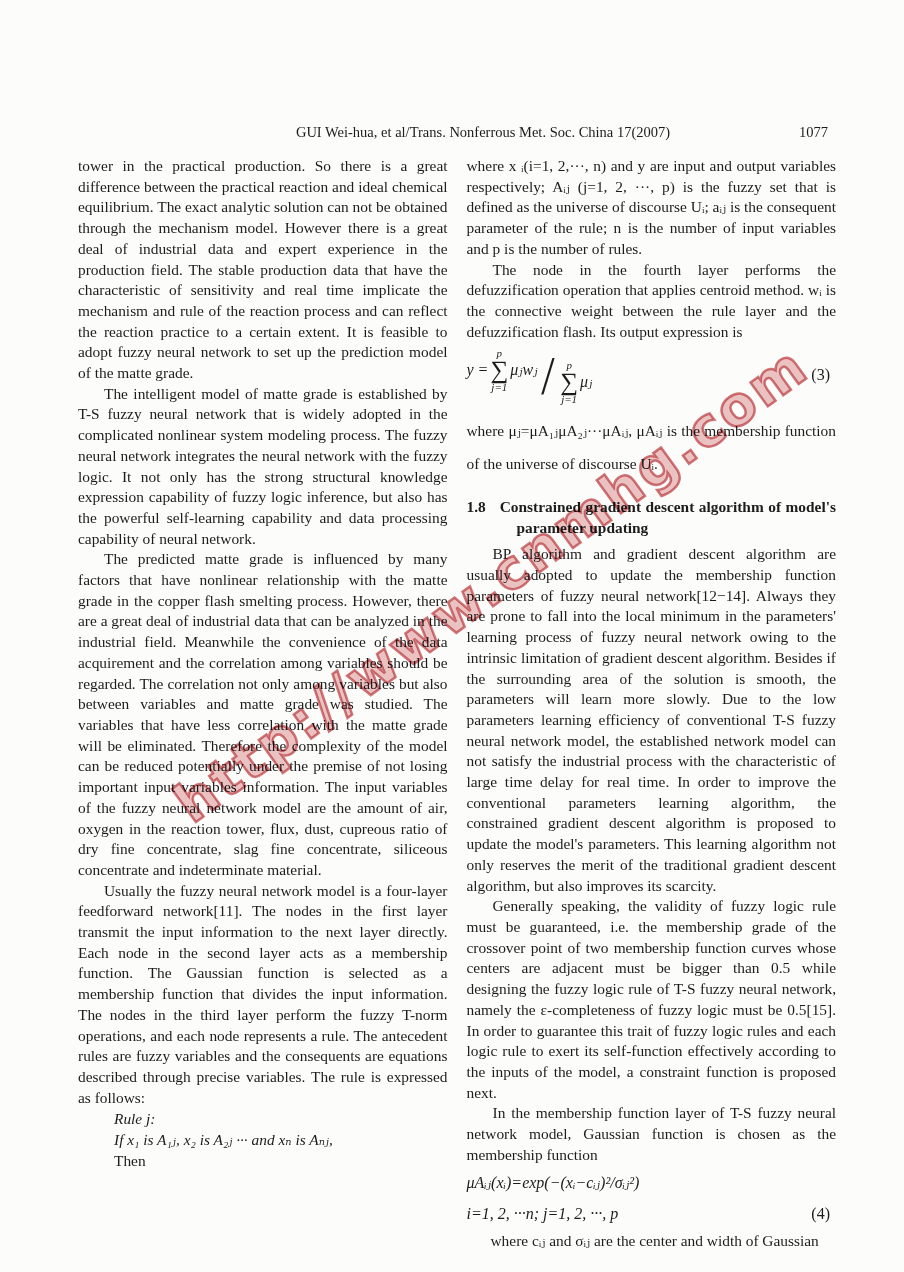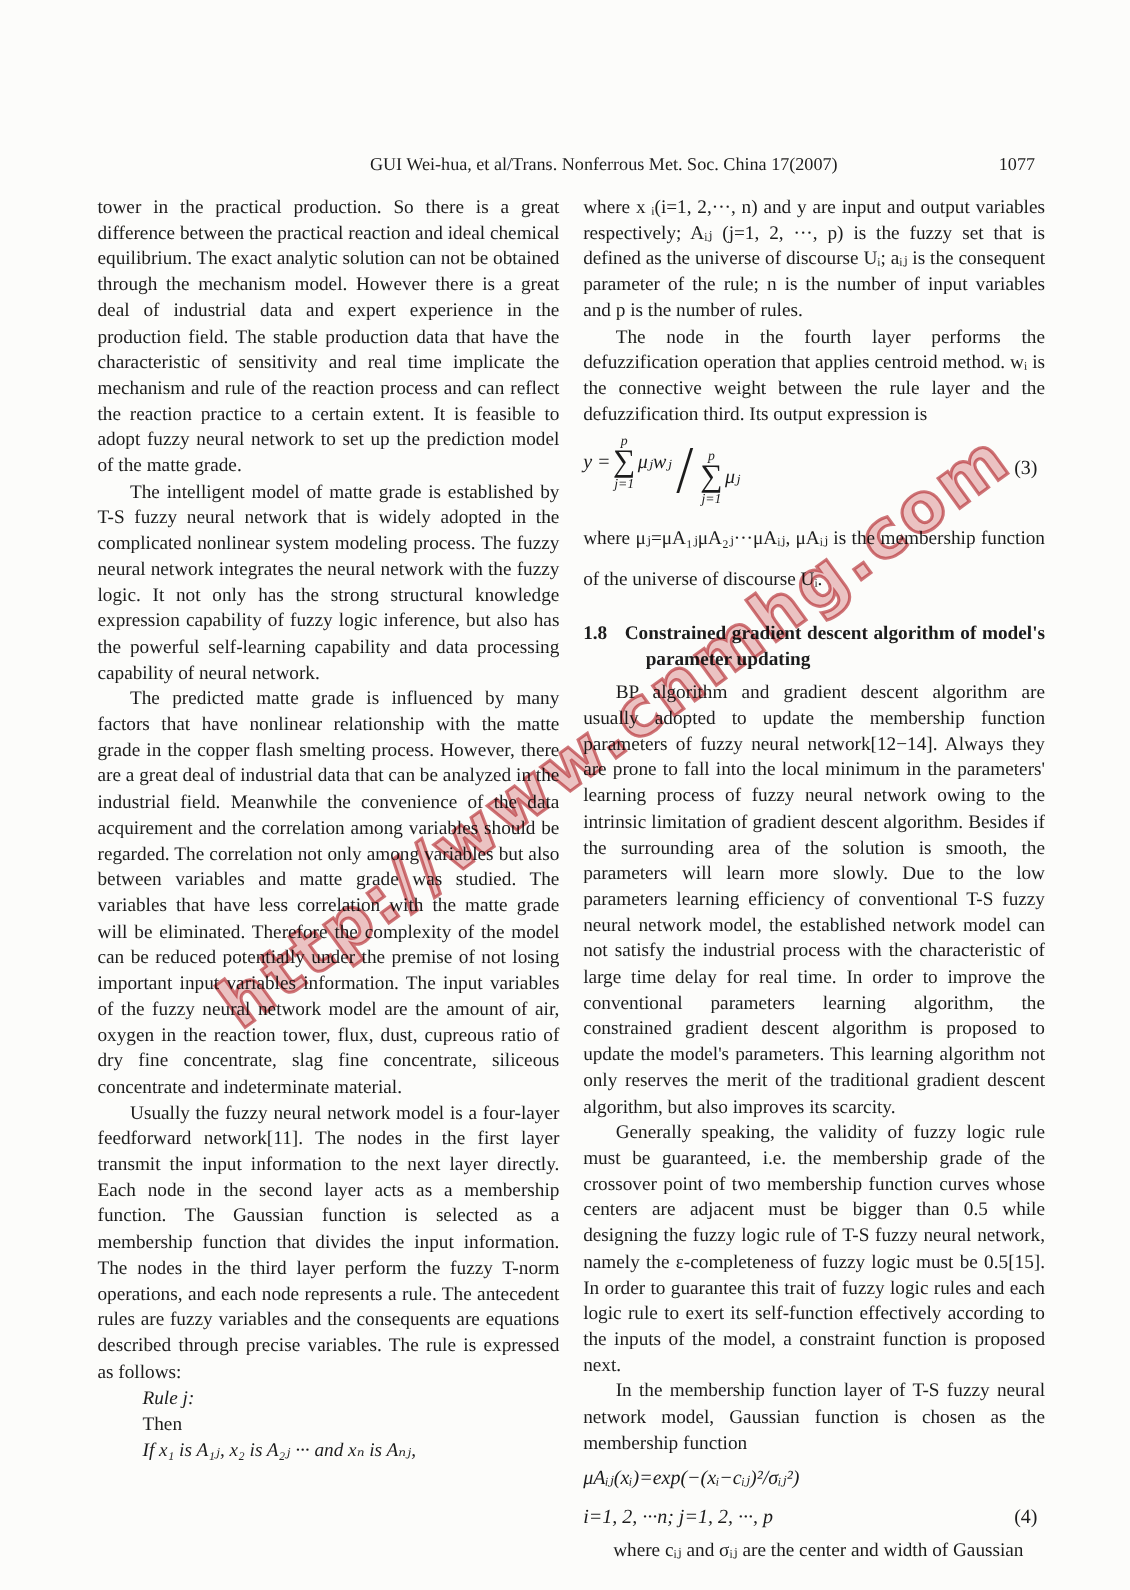--- a/index.html
+++ b/index.html
@@ -75,28 +75,28 @@
 
   <div class="columns">
 
     <div class="col">
       <p class="p noindent">tower in the practical production. So there is a great difference between the practical reaction and ideal chemical equilibrium. The exact analytic solution can not be obtained through the mechanism model. However there is a great deal of industrial data and expert experience in the production field. The stable production data that have the characteristic of sensitivity and real time implicate the mechanism and rule of the reaction process and can reflect the reaction practice to a certain extent. It is feasible to adopt fuzzy neural network to set up the prediction model of the matte grade.</p>
       <p class="p">The intelligent model of matte grade is established by T-S fuzzy neural network that is widely adopted in the complicated nonlinear system modeling process. The fuzzy neural network integrates the neural network with the fuzzy logic. It not only has the strong structural knowledge expression capability of fuzzy logic inference, but also has the powerful self-learning capability and data processing capability of neural network.</p>
       <p class="p">The predicted matte grade is influenced by many factors that have nonlinear relationship with the matte grade in the copper flash smelting process. However, there are a great deal of industrial data that can be analyzed in the industrial field. Meanwhile the convenience of the data acquirement and the correlation among variables should be regarded. The correlation not only among variables but also between variables and matte grade was studied. The variables that have less correlation with the matte grade will be eliminated. Therefore the complexity of the model can be reduced potentially under the premise of not losing important input variables information. The input variables of the fuzzy neural network model are the amount of air, oxygen in the reaction tower, flux, dust, cupreous ratio of dry fine concentrate, slag fine concentrate, siliceous concentrate and indeterminate material.</p>
       <p class="p">Usually the fuzzy neural network model is a four-layer feedforward network[11]. The nodes in the first layer transmit the input information to the next layer directly. Each node in the second layer acts as a membership function. The Gaussian function is selected as a membership function that divides the input information. The nodes in the third layer perform the fuzzy T-norm operations, and each node represents a rule. The antecedent rules are fuzzy variables and the consequents are equations described through precise variables. The rule is expressed as follows:</p>
       <div class="rule-lines">
         <div class="rule-line eq-body">Rule j:</div>
+        <div class="rule-line eq-body">If x₁ is A₁ⱼ, x₂ is A₂ⱼ ··· and xₙ is Aₙⱼ,</div>
         <div class="rule-line">Then</div>
-        <div class="rule-line eq-body">If x₁ is A₁ⱼ, x₂ is A₂ⱼ ··· and xₙ is Aₙⱼ,</div>
       </div>
     </div>
 
     <div class="col">
       <p class="p noindent">where x ᵢ(i=1, 2,···, n) and y are input and output variables respectively; Aᵢⱼ (j=1, 2, ···, p) is the fuzzy set that is defined as the universe of discourse Uᵢ; aᵢⱼ is the consequent parameter of the rule; n is the number of input variables and p is the number of rules.</p>
-      <p class="p">The node in the fourth layer performs the defuzzification operation that applies centroid method. wᵢ is the connective weight between the rule layer and the defuzzification third. Its output expression is</p>
+      <p class="p">The node in the fourth layer performs the defuzzification operation that applies centroid method. wᵢ is the connective weight between the rule layer and the defuzzification flash. Its output expression is</p>
 
       <div class="equation eq3">
         <span class="grp grp-num">
           <span class="eq-body">y =</span>
           <span class="sum">
             <span class="lim">p</span>
             <span class="sigma">∑</span>
             <span class="lim">j=1</span>
           </span>
           <span class="eq-body">μⱼwⱼ</span>

